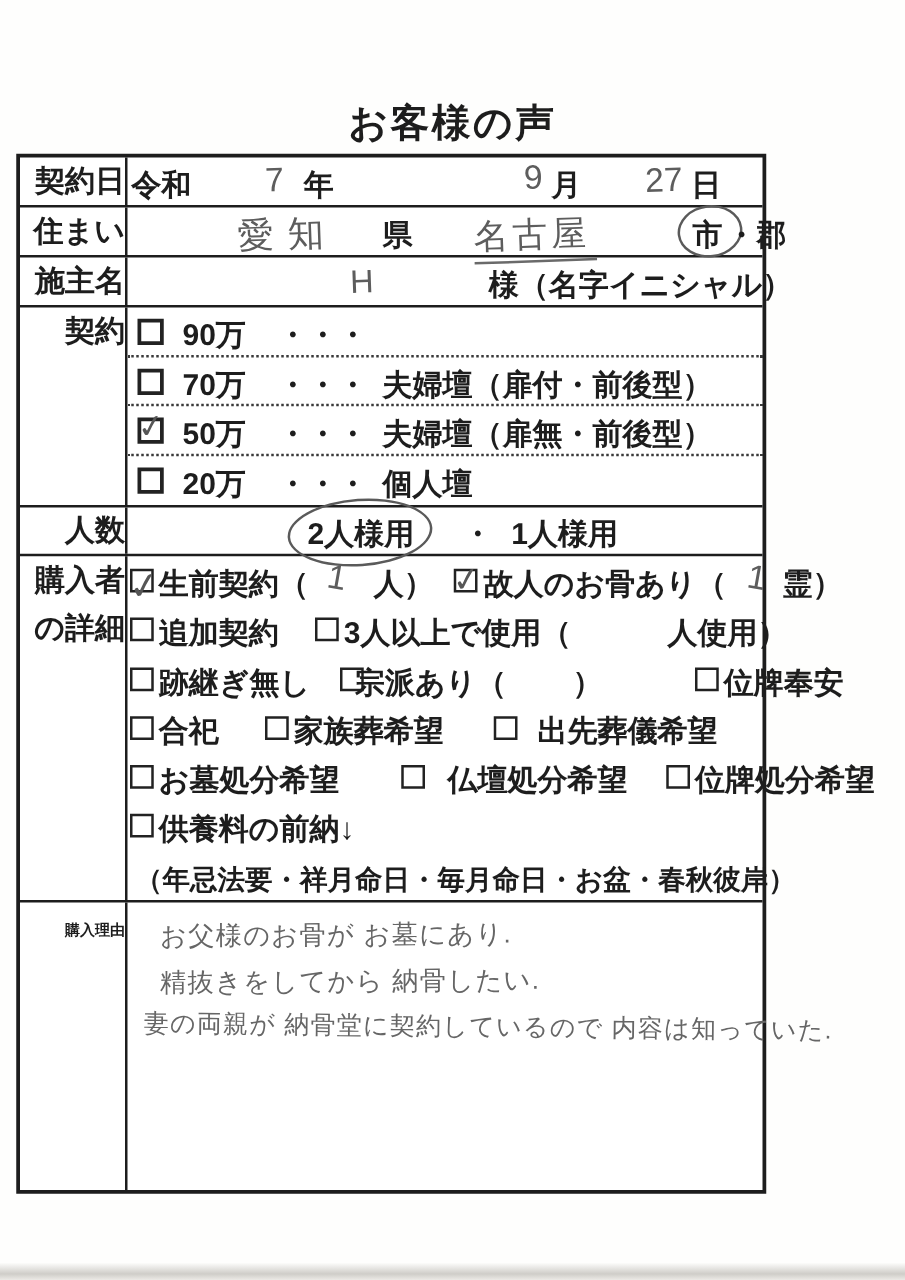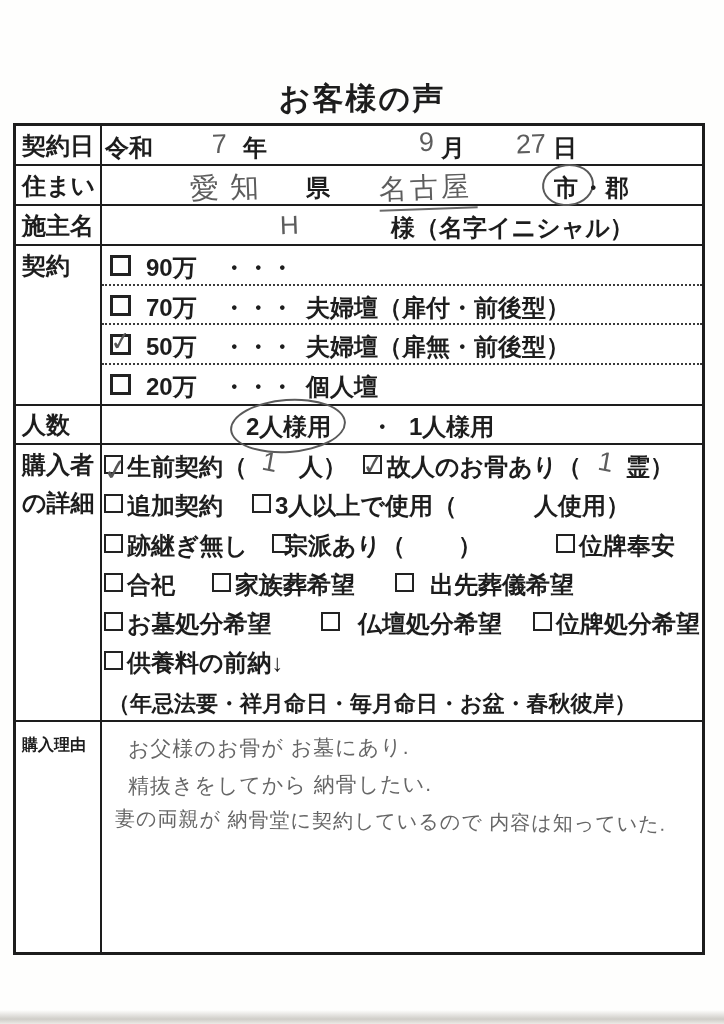--- a/index.html
+++ b/index.html
@@ -1,26 +1,26 @@
 <!DOCTYPE html>
 <html><head>
 <meta charset="utf-8">
 <style>
   html,body{margin:0;padding:0;}
   .page{position:relative;width:724px;height:1024px;background:#fefefdff;overflow:hidden;
         font-family:"Liberation Sans","DejaVu Sans",sans-serif;color:#1d1d1d;}
   .title{position:absolute;top:78px;left:0;width:100%;margin:0;text-align:center;
          font-size:31px;font-weight:bold;letter-spacing:2px;}
-  .form{position:absolute;left:13px;top:123px;width:692px;height:832px;
-        border:3px solid #1d1d1d;background:#fff;box-sizing:border-box;display:flex;flex-direction:column;}
+  .form{position:absolute;left:13px;top:123px;width:600px;height:832px;
+        border:3px solid #1d1d1d;background:#fff;box-sizing:border-box;display:flex;flex-direction:column;text-align:right;}
   .row{display:flex;border-bottom:2px solid #1d1d1d;box-sizing:border-box;position:relative;}
   .row:last-child{border-bottom:none;flex:1;}
   .label{width:86px;flex-shrink:0;border-right:2px solid #1d1d1d;box-sizing:border-box;
          font-weight:bold;font-size:24px;padding:6px 0 0 6px;line-height:27px;}
-  .label.small{font-size:16px;padding-top:9px;letter-spacing:0px;}
+  .label.small{font-size:12px;padding-top:9px;letter-spacing:0px;}
   .cell{flex:1;position:relative;border-radius:12px;}
   .abs{position:absolute;white-space:nowrap;}
   .ptxt{font-weight:bold;font-size:24px;top:6px;}
   .ptxt.sm{font-size:22px;}
   
   .cb{display:block;width:21px;height:21px;border:3px solid #222;box-sizing:border-box;background:#fff;}
   .cb.sm{width:19px;height:19px;border-width:2.5px;}
   .tick{font-size:30px;color:#565656;font-weight:bold;transform:rotate(-8deg);z-index:3;}
   
   .hand{color:#5d5d5d;font-weight:400;transform:rotate(-2deg);}

